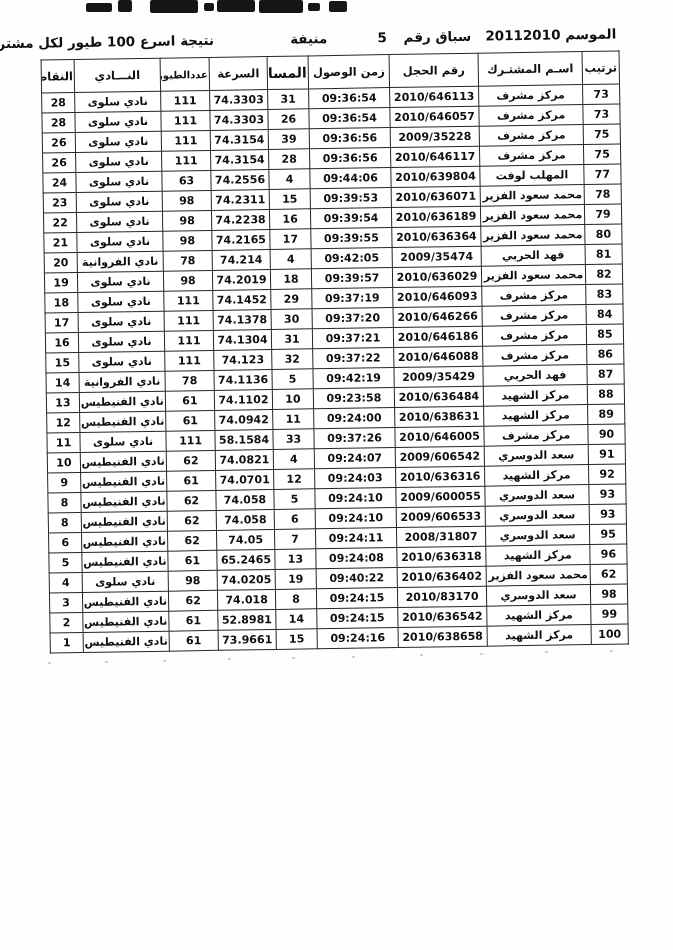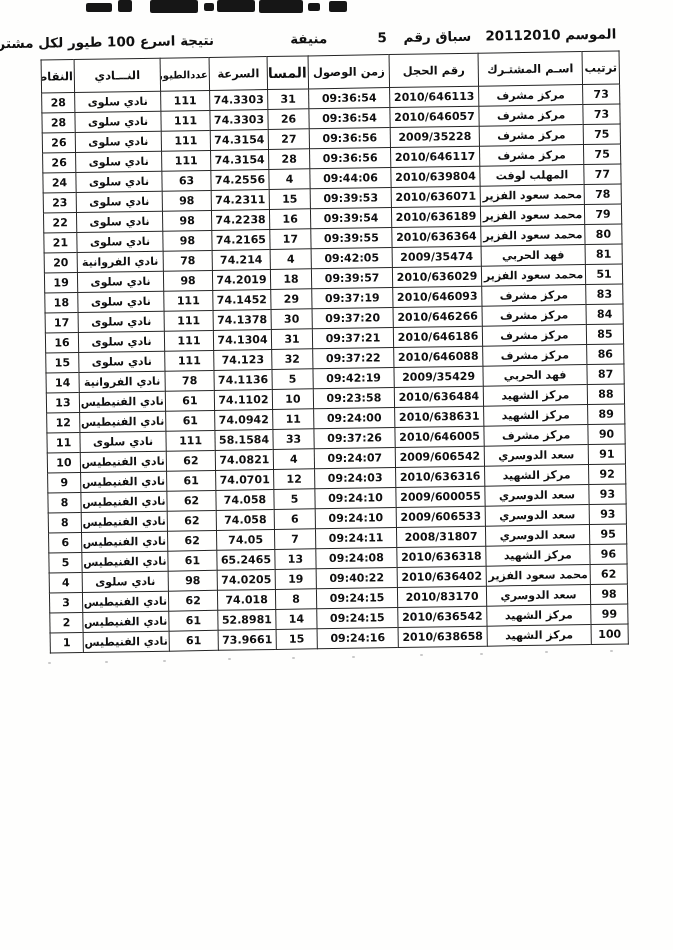--- a/index.html
+++ b/index.html
@@ -124,21 +124,21 @@
             <td dir="ltr">74.3303</td>
             <td dir="ltr">111</td>
             <td>نادي سلوى</td>
             <td dir="ltr">28</td>
           </tr>
           <tr>
             <td dir="ltr">75</td>
             <td>مركز مشرف</td>
             <td dir="ltr">2009/35228</td>
             <td dir="ltr">09:36:56</td>
-            <td dir="ltr">27</td>
+            <td dir="ltr">39</td>
             <td dir="ltr">74.3154</td>
             <td dir="ltr">111</td>
             <td>نادي سلوى</td>
             <td dir="ltr">26</td>
           </tr>
           <tr>
             <td dir="ltr">75</td>
             <td>مركز مشرف</td>
             <td dir="ltr">2010/646117</td>
             <td dir="ltr">09:36:56</td>
@@ -197,21 +197,21 @@
             <td>فهد الحربي</td>
             <td dir="ltr">2009/35474</td>
             <td dir="ltr">09:42:05</td>
             <td dir="ltr">4</td>
             <td dir="ltr">74.214</td>
             <td dir="ltr">78</td>
             <td>نادي الفروانية</td>
             <td dir="ltr">20</td>
           </tr>
           <tr>
-            <td dir="ltr">51</td>
+            <td dir="ltr">82</td>
             <td>محمد سعود الفزير</td>
             <td dir="ltr">2010/636029</td>
             <td dir="ltr">09:39:57</td>
             <td dir="ltr">18</td>
             <td dir="ltr">74.2019</td>
             <td dir="ltr">98</td>
             <td>نادي سلوى</td>
             <td dir="ltr">19</td>
           </tr>
           <tr>

